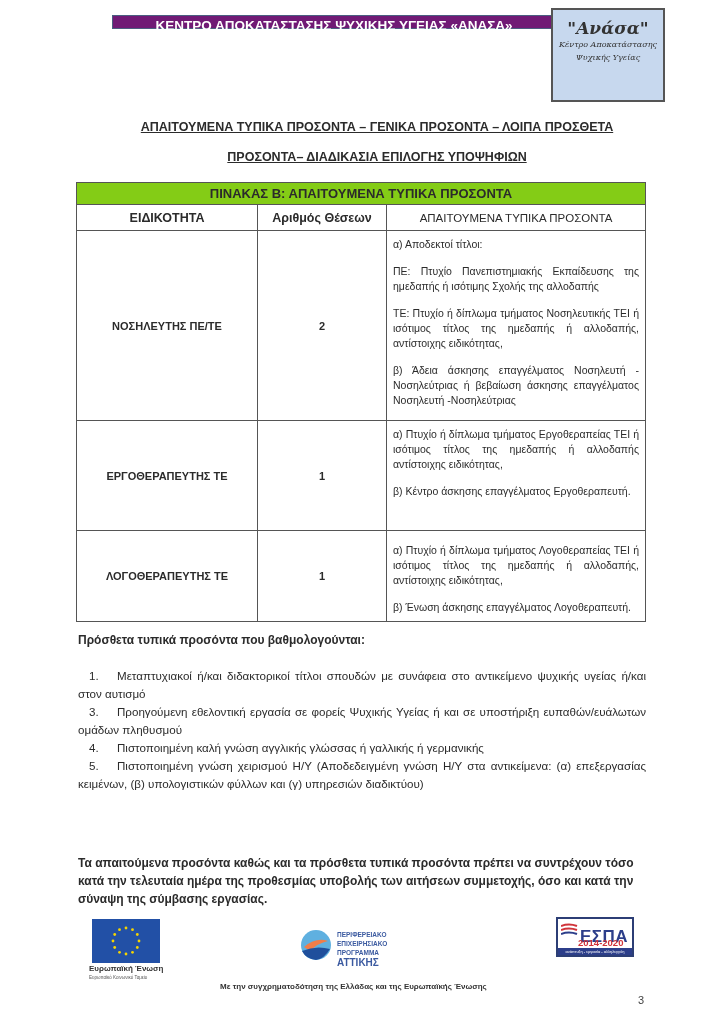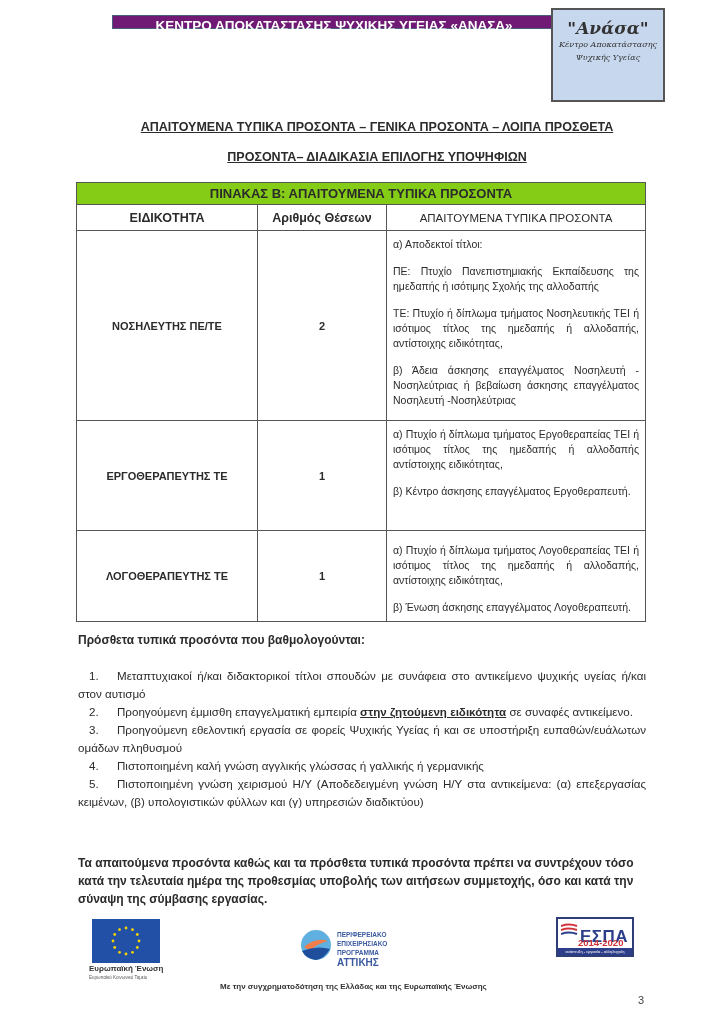--- a/index.html
+++ b/index.html
@@ -98,23 +98,20 @@
 </tbody>
   </table>
 
 <div class="extra-h">Πρόσθετα τυπικά προσόντα που βαθμολογούνται:</div>
 
 <div class="extra-list">
   <p class="it">
     <span class="n">1.</span><span>Μεταπτυχιακοί ή/και διδακτορικοί τίτλοι σπουδών με συνάφεια στο αντικείμενο ψυχικής υγείας ή/και στον αυτισμό</span>
   </p>
   <p class="it">
-    <span class="n">2.</span><span>Προηγούμενη έμμισθη επαγγελματική εμπειρία </span><span class="uline">στην ζητούμενη ειδικότητα</span><span> σε συναφές αντικείμενο.</span>
-  </p>
-  <p class="it">
     <span class="n">3.</span><span>Προηγούμενη εθελοντική εργασία σε φορείς Ψυχικής Υγείας ή και σε υποστήριξη ευπαθών/ευάλωτων ομάδων πληθυσμού</span>
   </p>
   <p class="it">
     <span class="n">4.</span><span>Πιστοποιημένη καλή γνώση αγγλικής γλώσσας  ή γαλλικής ή γερμανικής</span>
   </p>
   <p class="it">
     <span class="n">5.</span><span>Πιστοποιημένη γνώση χειρισμού Η/Υ (Αποδεδειγμένη γνώση Η/Υ στα αντικείμενα: (α) επεξεργασίας κειμένων, (β) υπολογιστικών φύλλων και (γ) υπηρεσιών διαδικτύου)</span>
   </p>
 </div>
 

